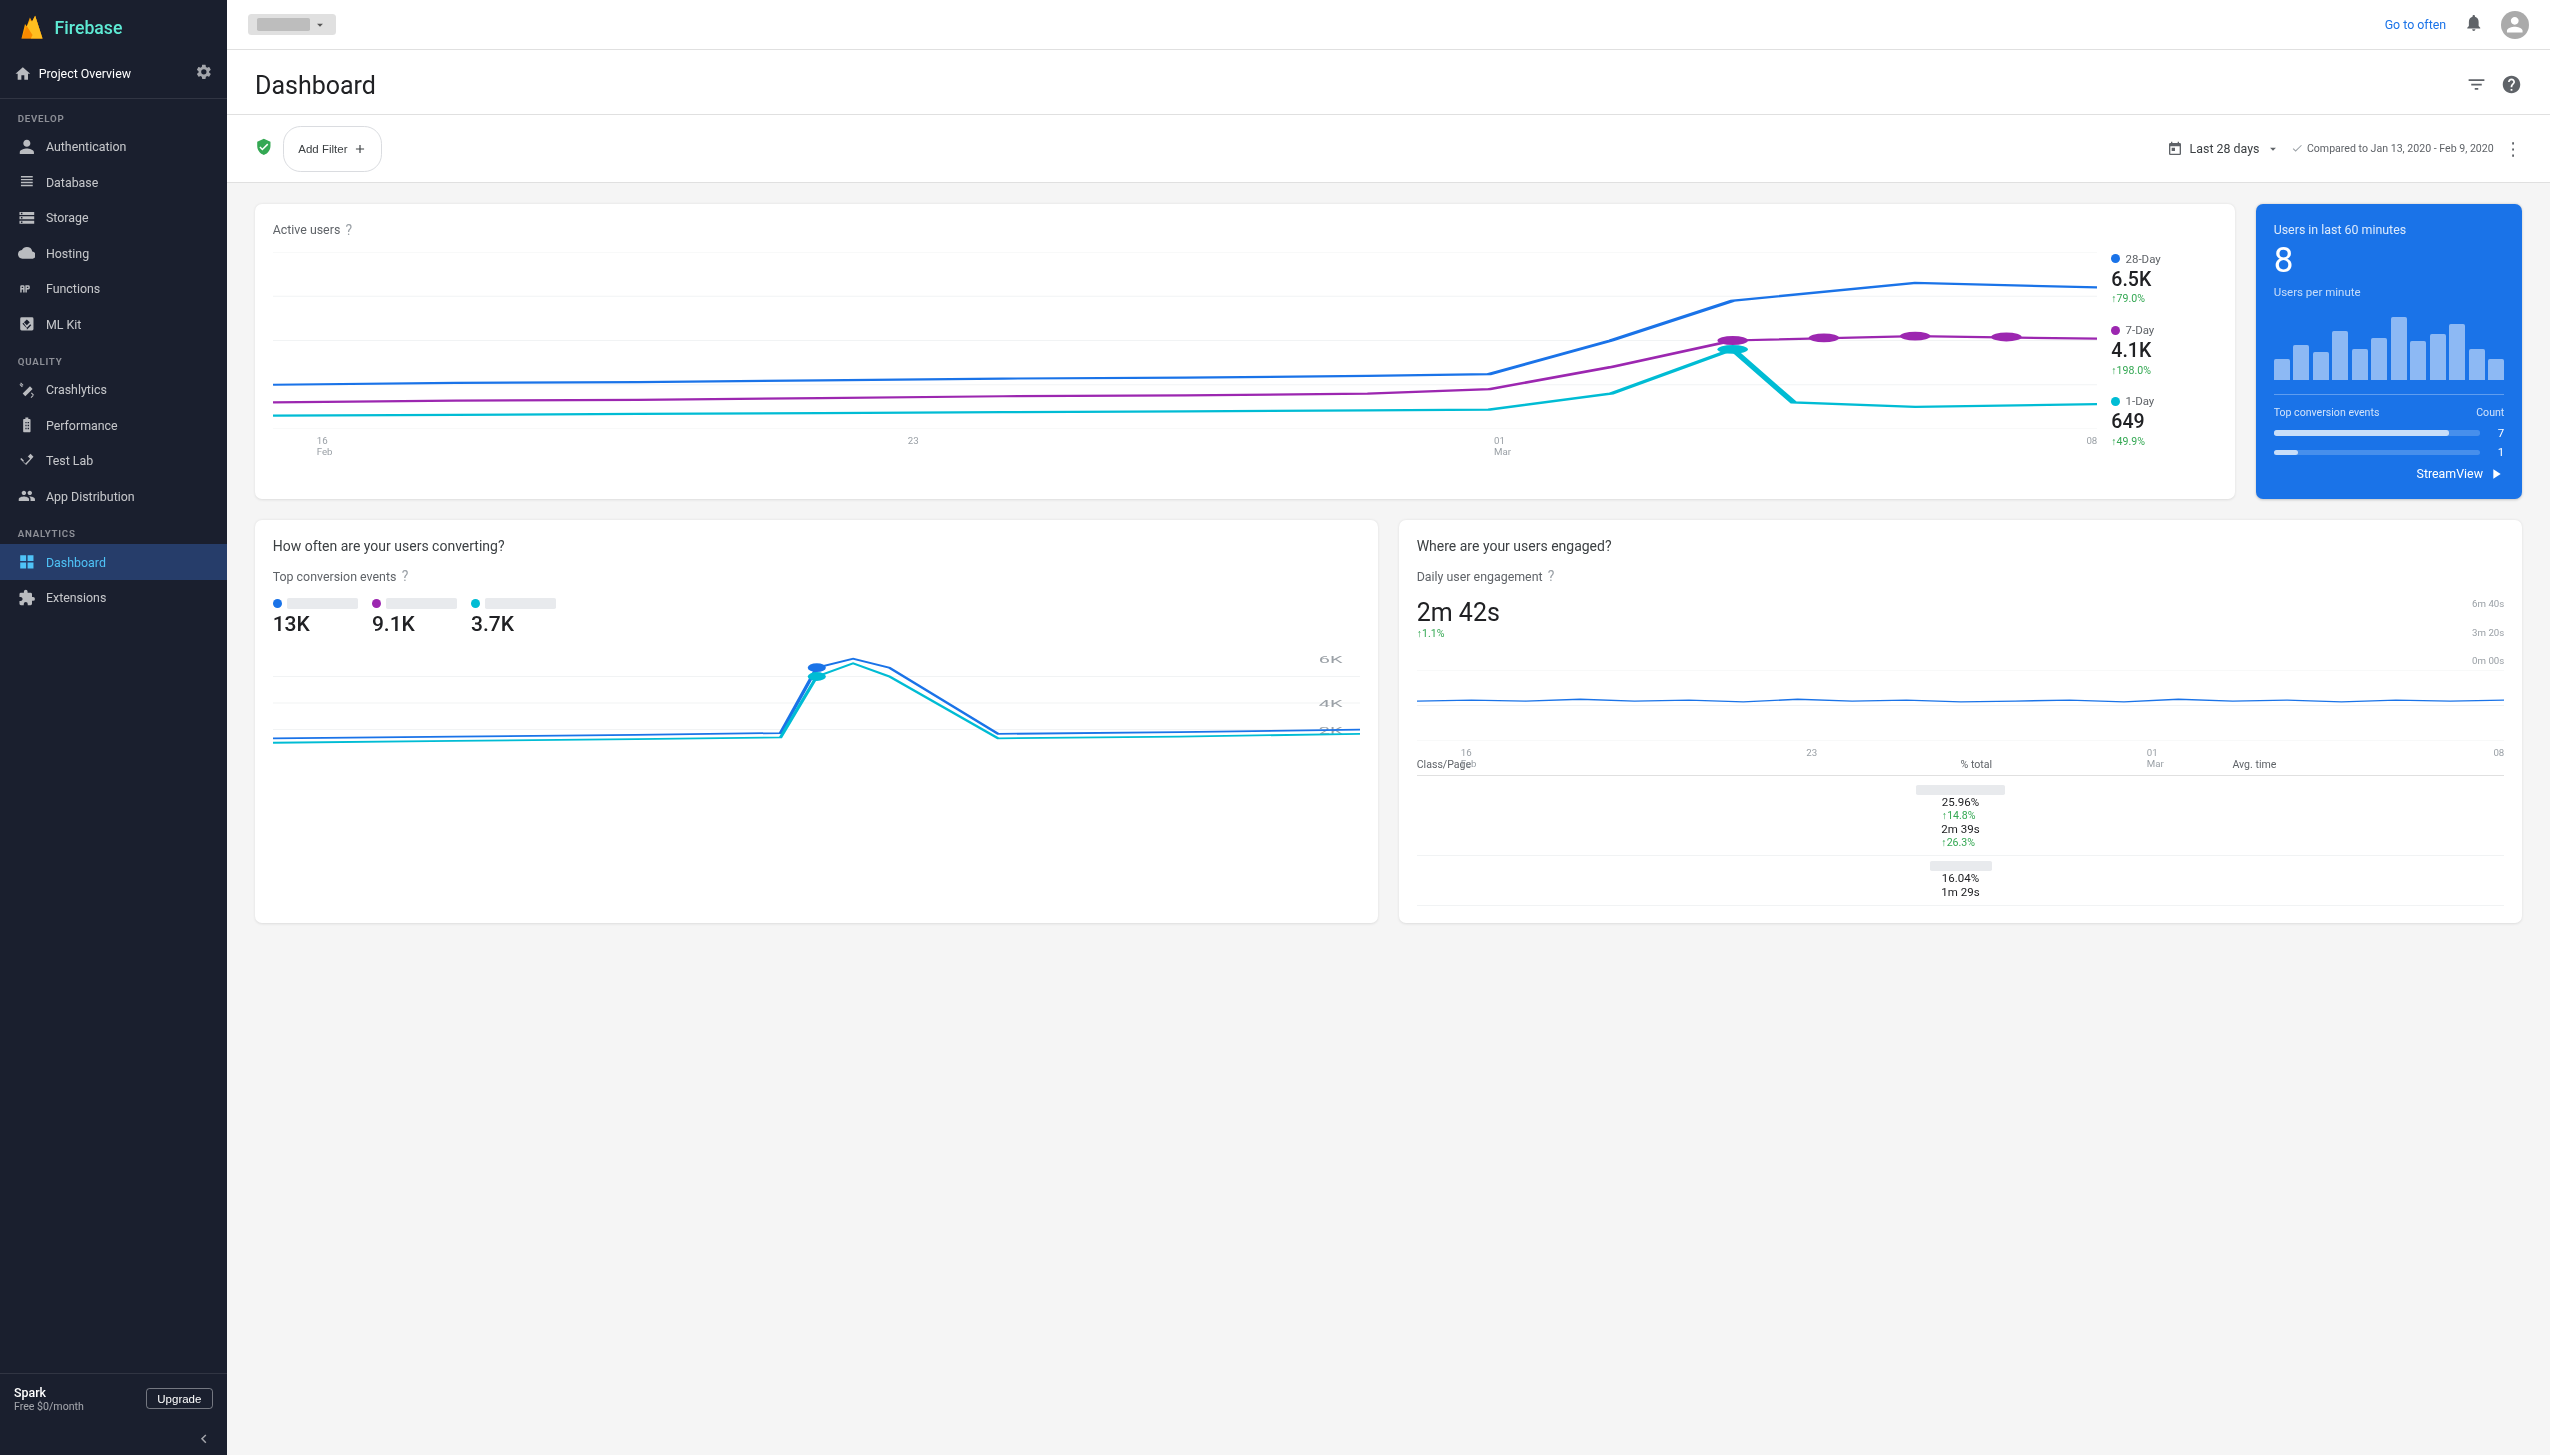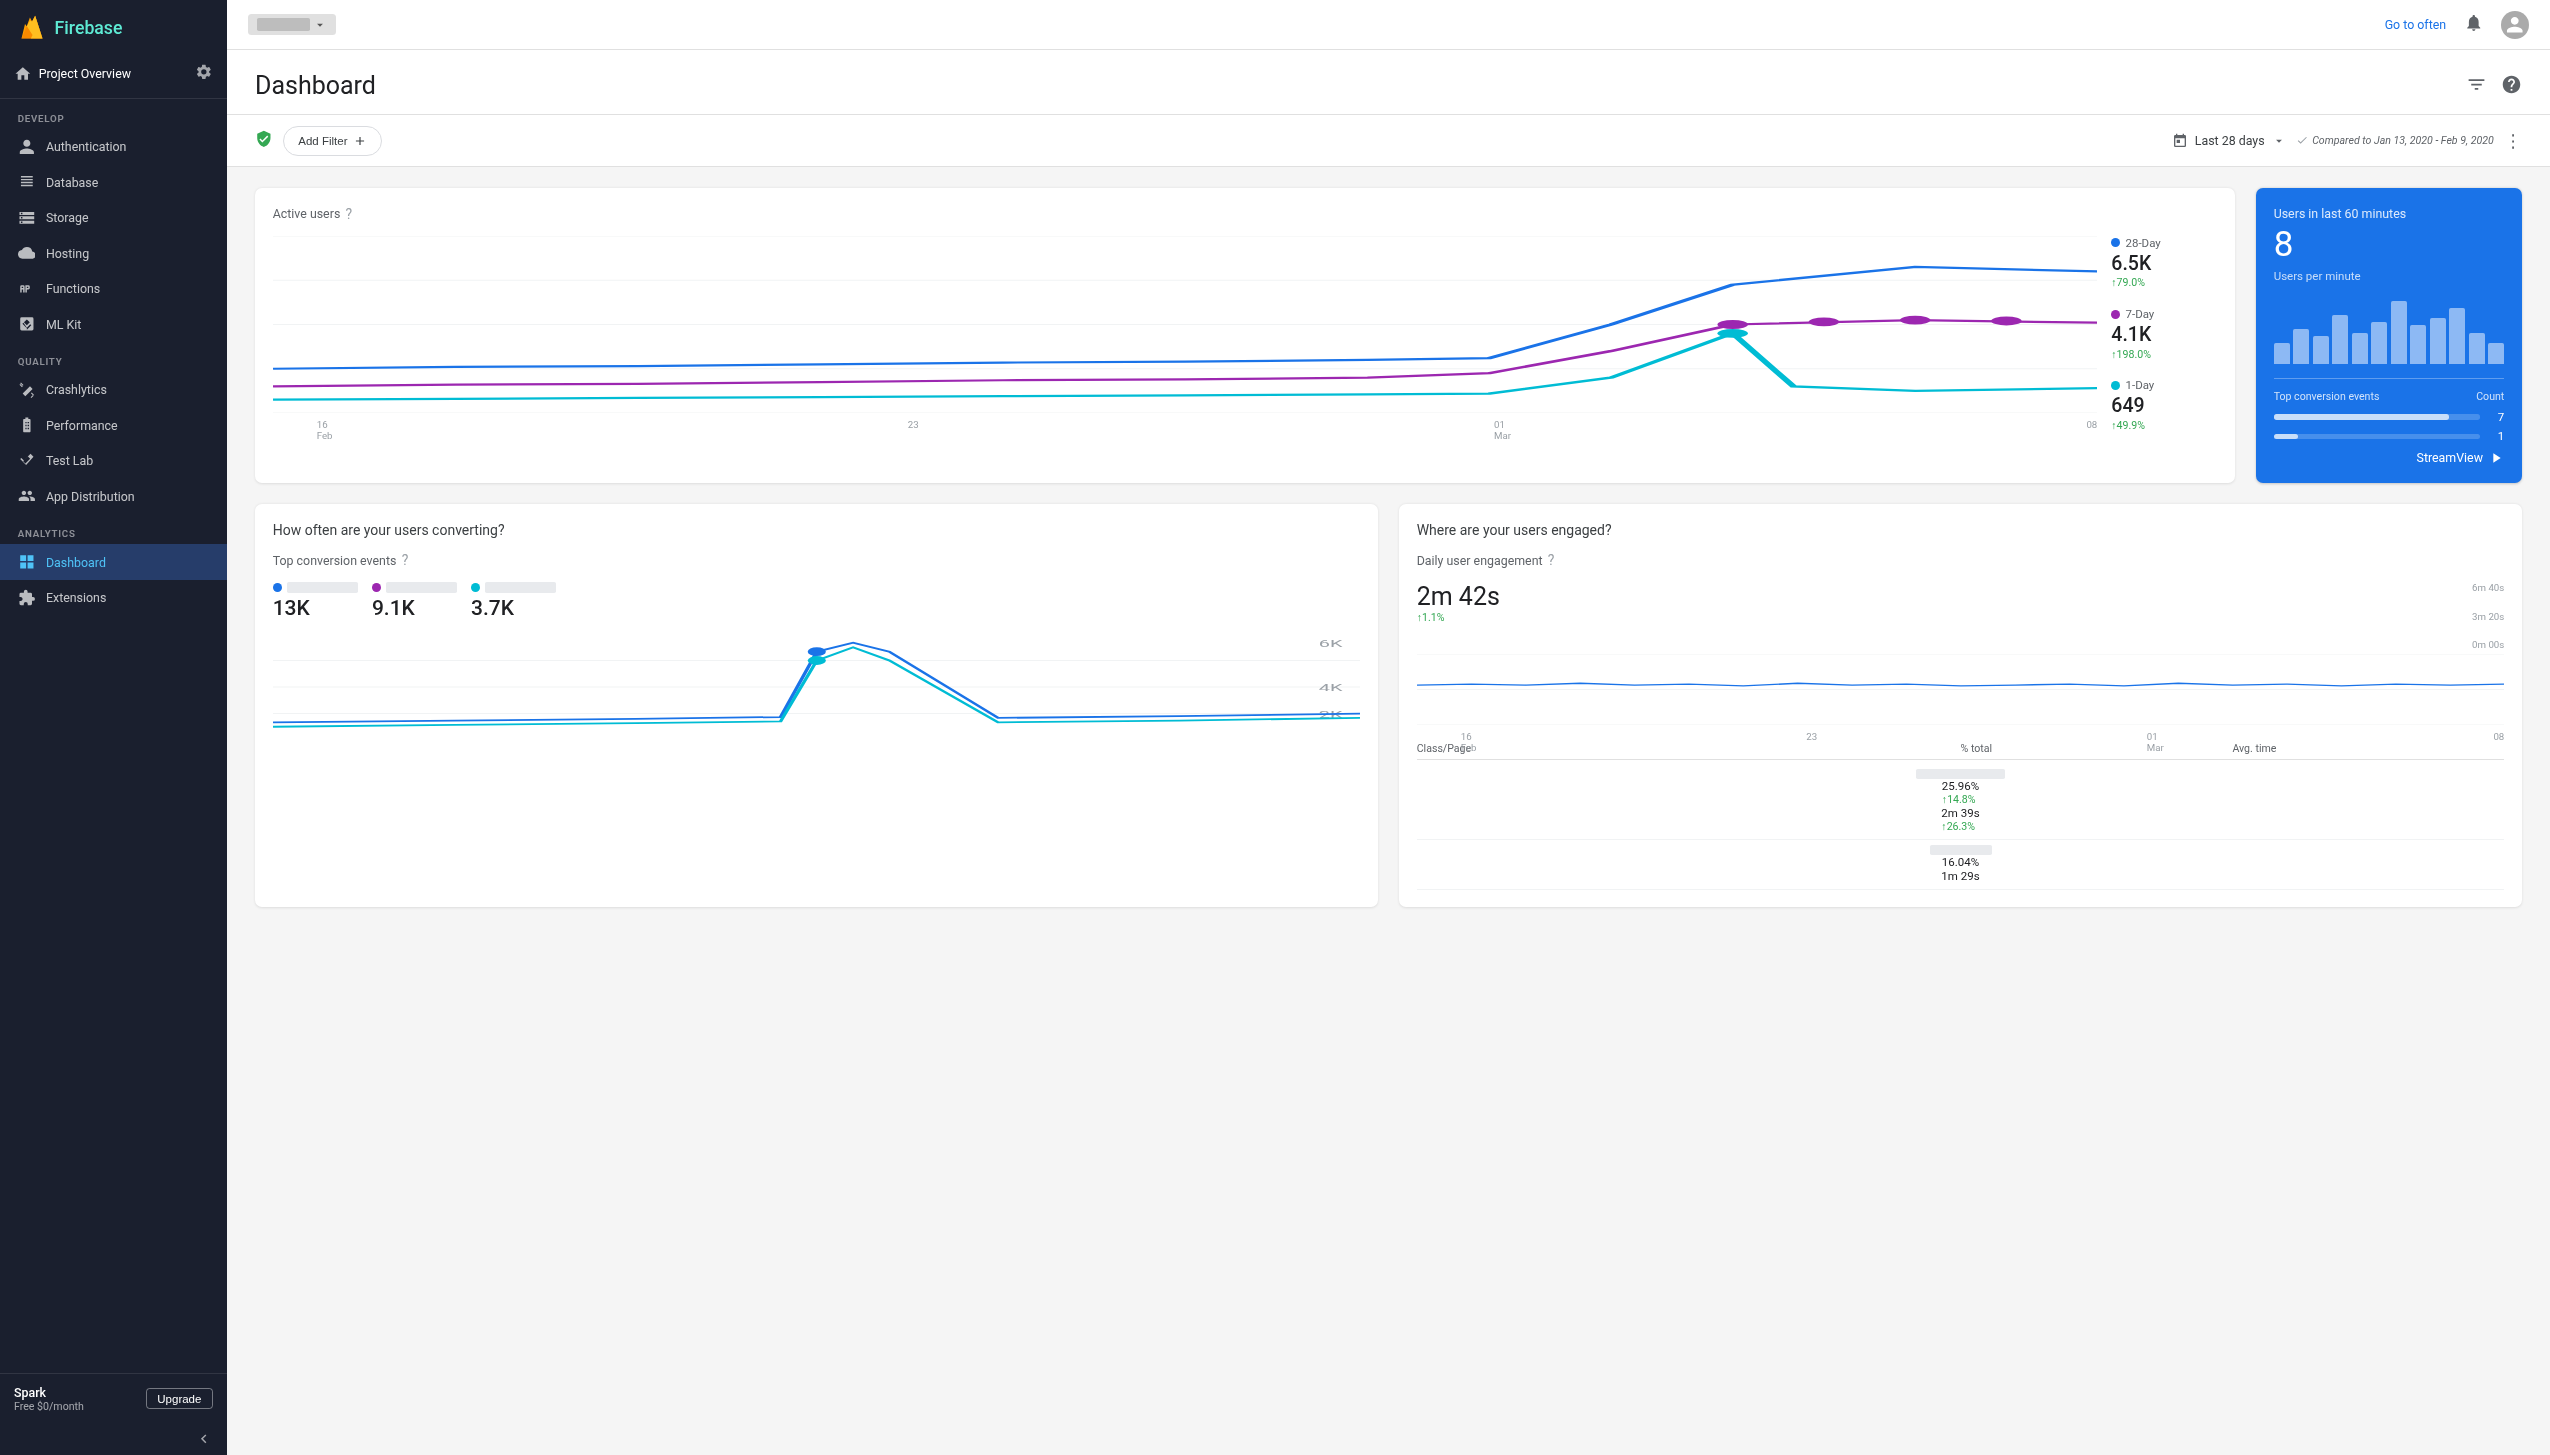--- a/index.html
+++ b/index.html
@@ -157,39 +157,39 @@
       display: flex;
       align-items: center;
       justify-content: space-between;
       border-bottom: 0.9px solid #e0e0e0;
     }
     .filter-left { display: flex; align-items: center; gap: 10.6px; }
     .shield-icon { color: #34a853; font-size: 16px; }
     .add-filter-btn {
       border: 0.9px solid #dadce0;
       border-radius: 17.7px;
-      padding: 7px 14px;
+      padding: 15px 14px;
       background: #fff;
       cursor: pointer;
       font-size: 11.5px;
       color: #3c4043;
       display: flex;
       align-items: center;
       gap: 5.3px;
     }
     .filter-right { display: flex; align-items: center; gap: 10.6px; }
     .date-selector {
       display: flex;
       align-items: center;
       gap: 7px;
       cursor: pointer;
       color: #3c4043;
       font-size: 12.4px;
     }
-    .date-compare { font-size: 10.6px; color: #5f6368; display: flex; align-items: center; gap: 3.5px; font-style: italic; }
+    .date-compare { font-size: 10.6px; color: #5f6368; display: flex; align-items: center; gap: 3.5px; }
     .more-menu { color: #5f6368; cursor: pointer; font-size: 17.7px; }
 
     
     .dashboard-grid {
       padding: 21px 28px;
       display: flex;
       flex-direction: column;
       gap: 21px;
     }
 

